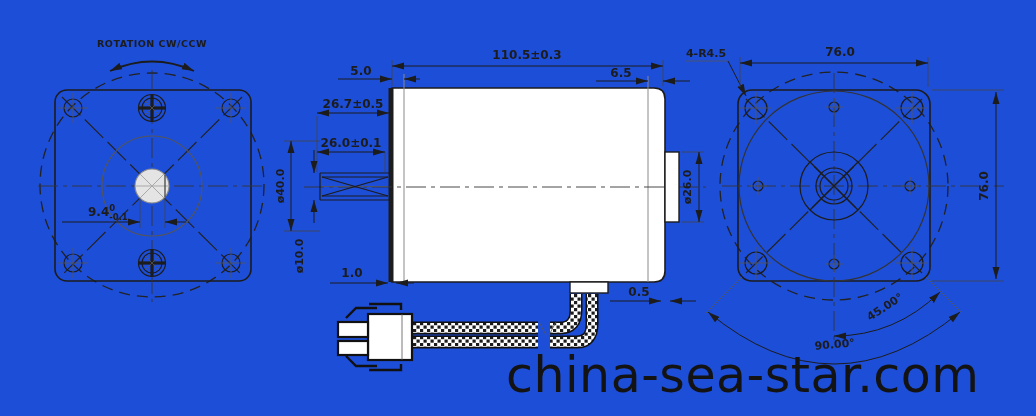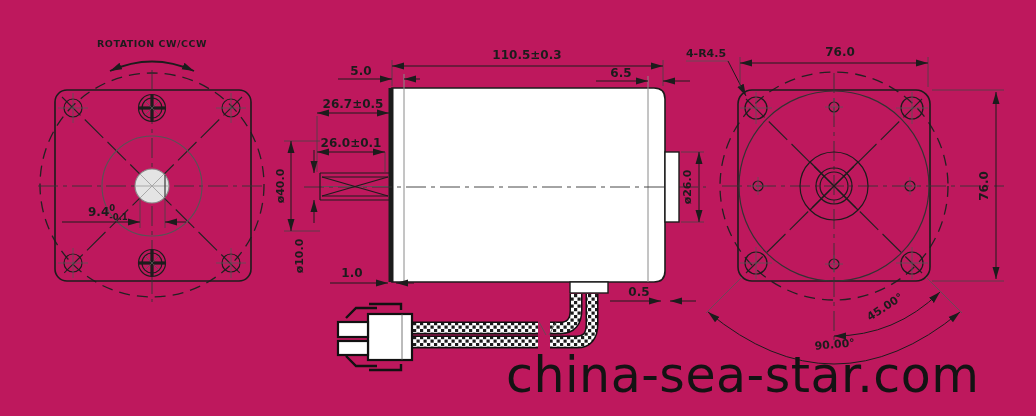--- a/index.html
+++ b/index.html
@@ -1,16 +1,16 @@
 <!DOCTYPE html>
 <html><head>
 <meta charset="utf-8">
 <style>
   html,body{margin:0;padding:0;background:#fff;}
-  .canvas{position:relative;width:1036px;height:416px;background:#be185d;overflow:hidden;
+  .canvas{position:relative;width:1036px;height:416px;background:#1d4ed8;overflow:hidden;
           font-family:"DejaVu Sans",sans-serif;}
   svg{position:absolute;top:0;left:0;}
   svg text{font-family:"DejaVu Sans",sans-serif;fill:#1c1c1c;}
   .dimtxt{font-size:12px;font-weight:bold;}
   .dimtxt-sm{font-size:11px;font-weight:bold;}
   .rot-lbl{font-size:9.5px;font-weight:bold;letter-spacing:0.5px;}
   .wm{font-size:49px;font-weight:normal;fill:#131313;letter-spacing:0.5px;}
   .ln{stroke:#1c1c1c;stroke-width:1.2;fill:none;}
   .ln-thick{stroke:#1c1c1c;stroke-width:1.6;fill:none;}
   .ln-thin{stroke:#555;stroke-width:0.8;fill:none;}

